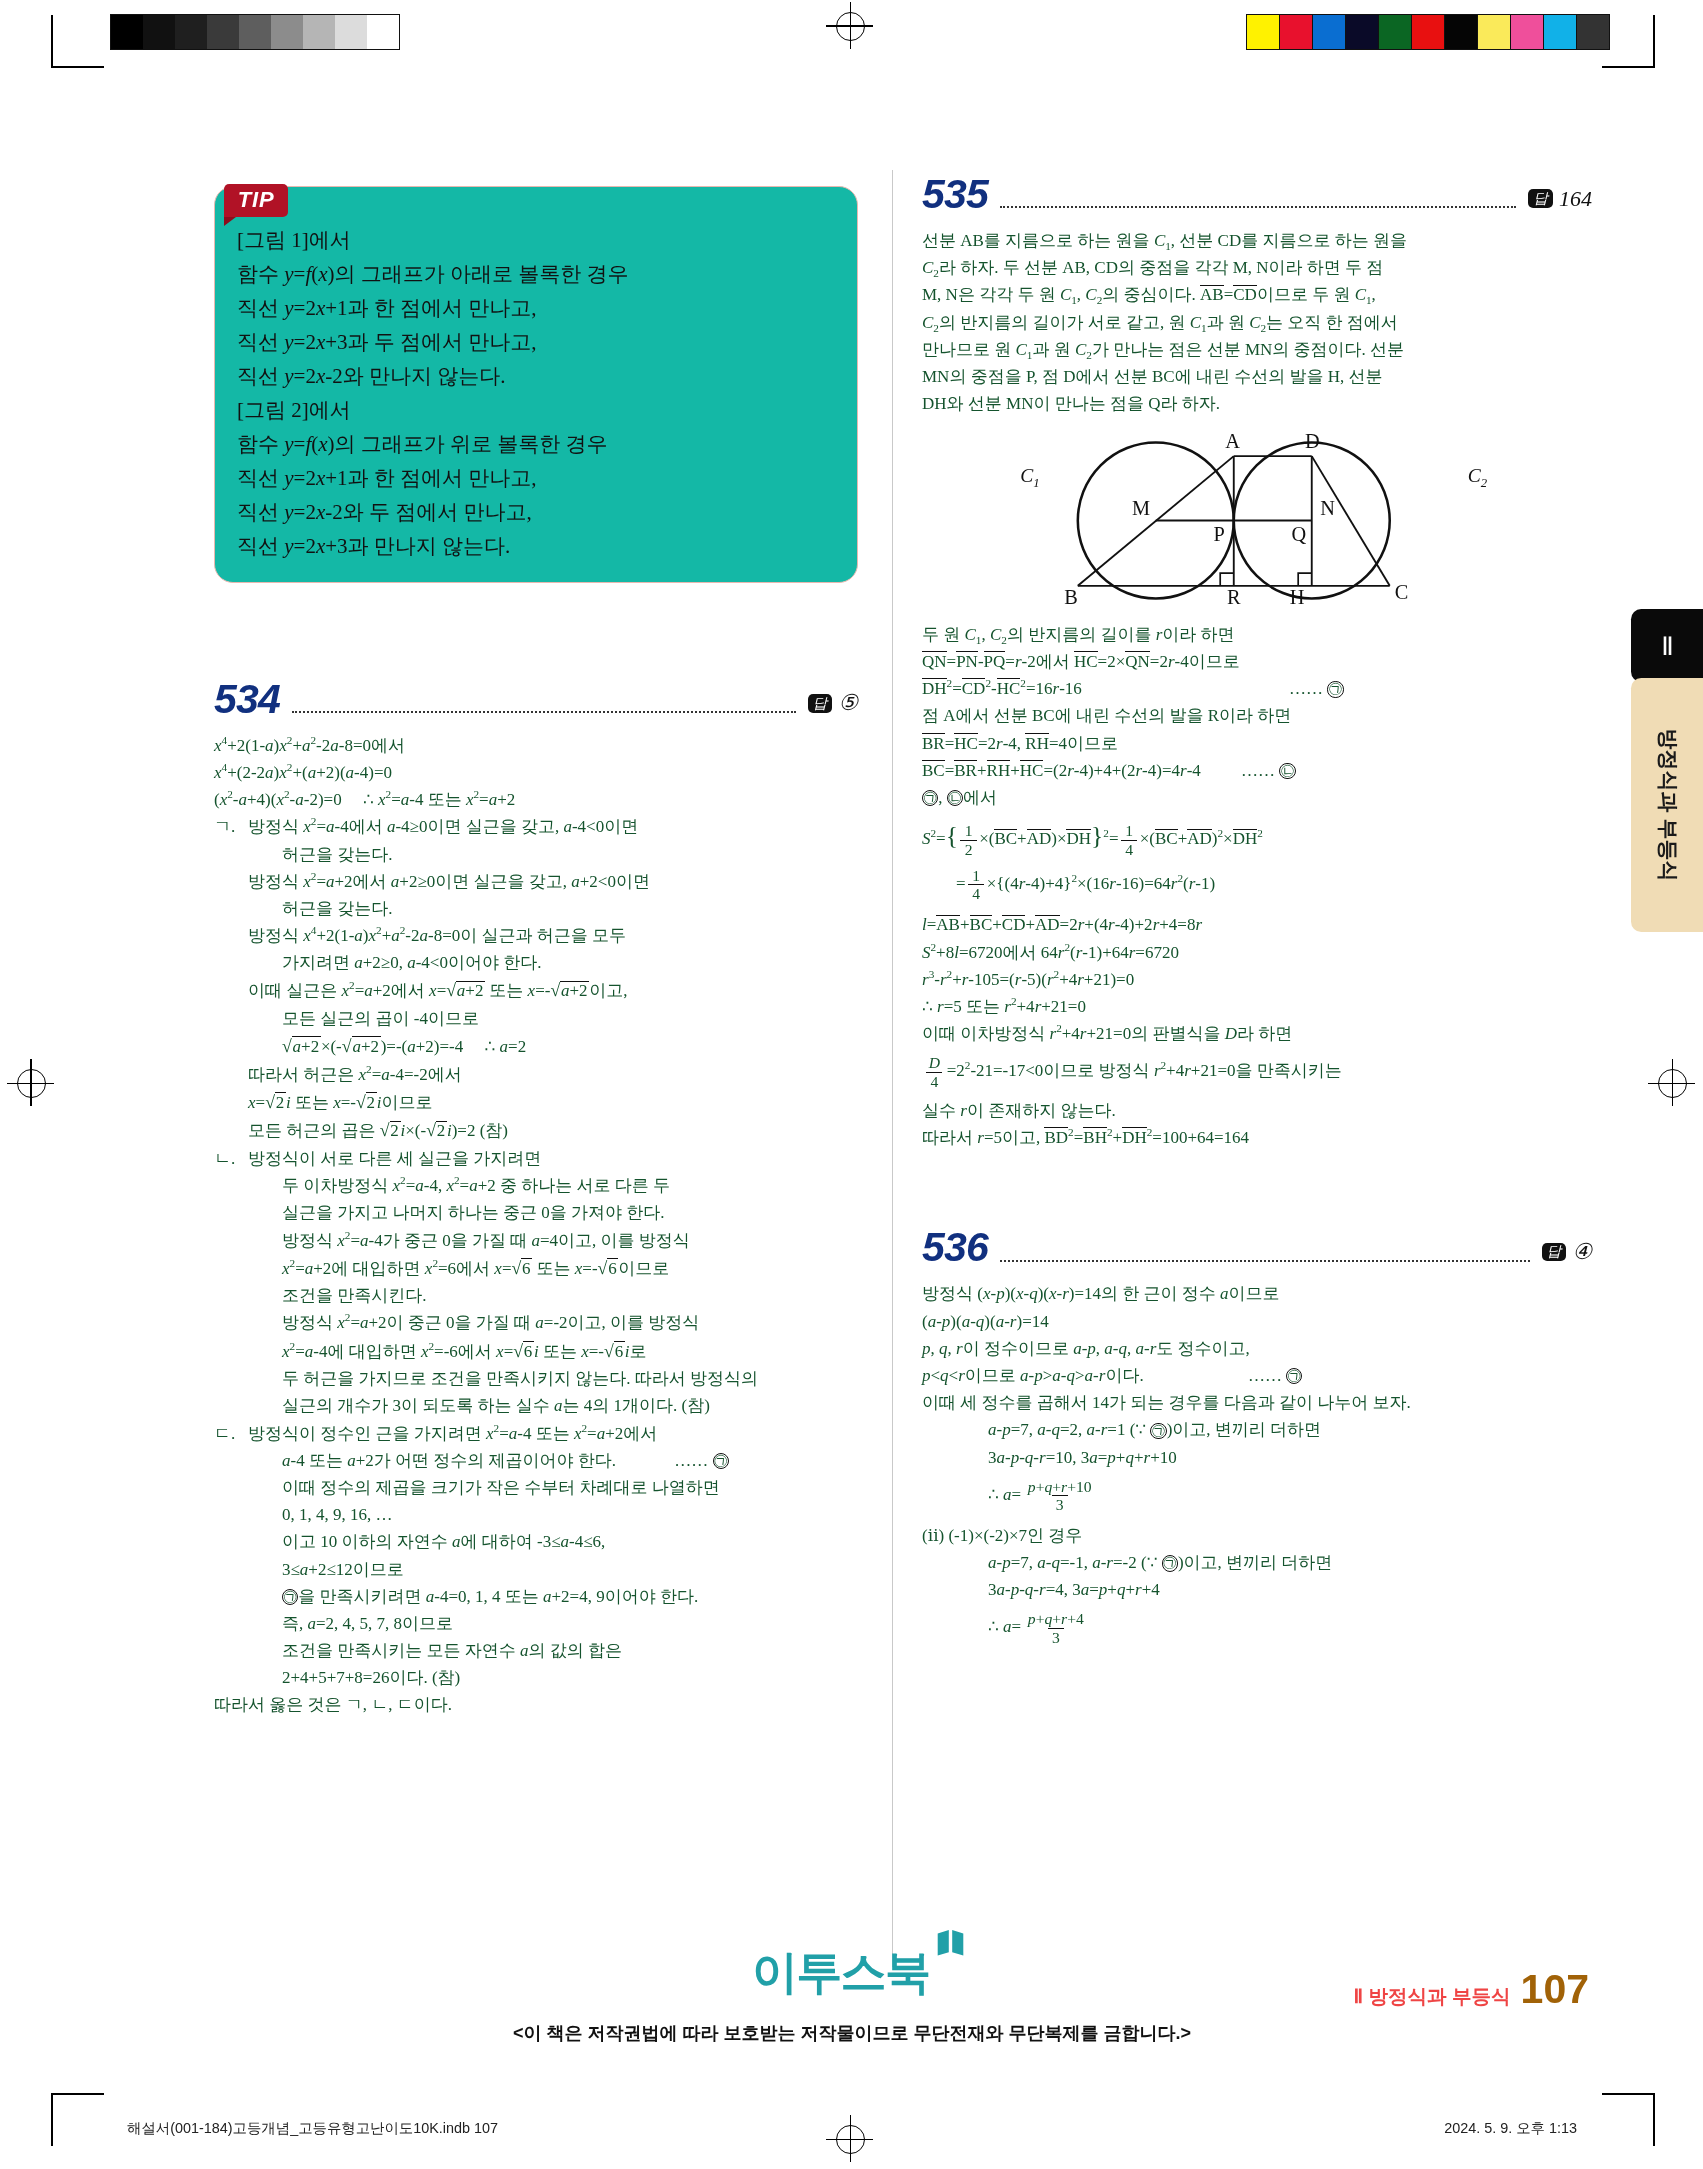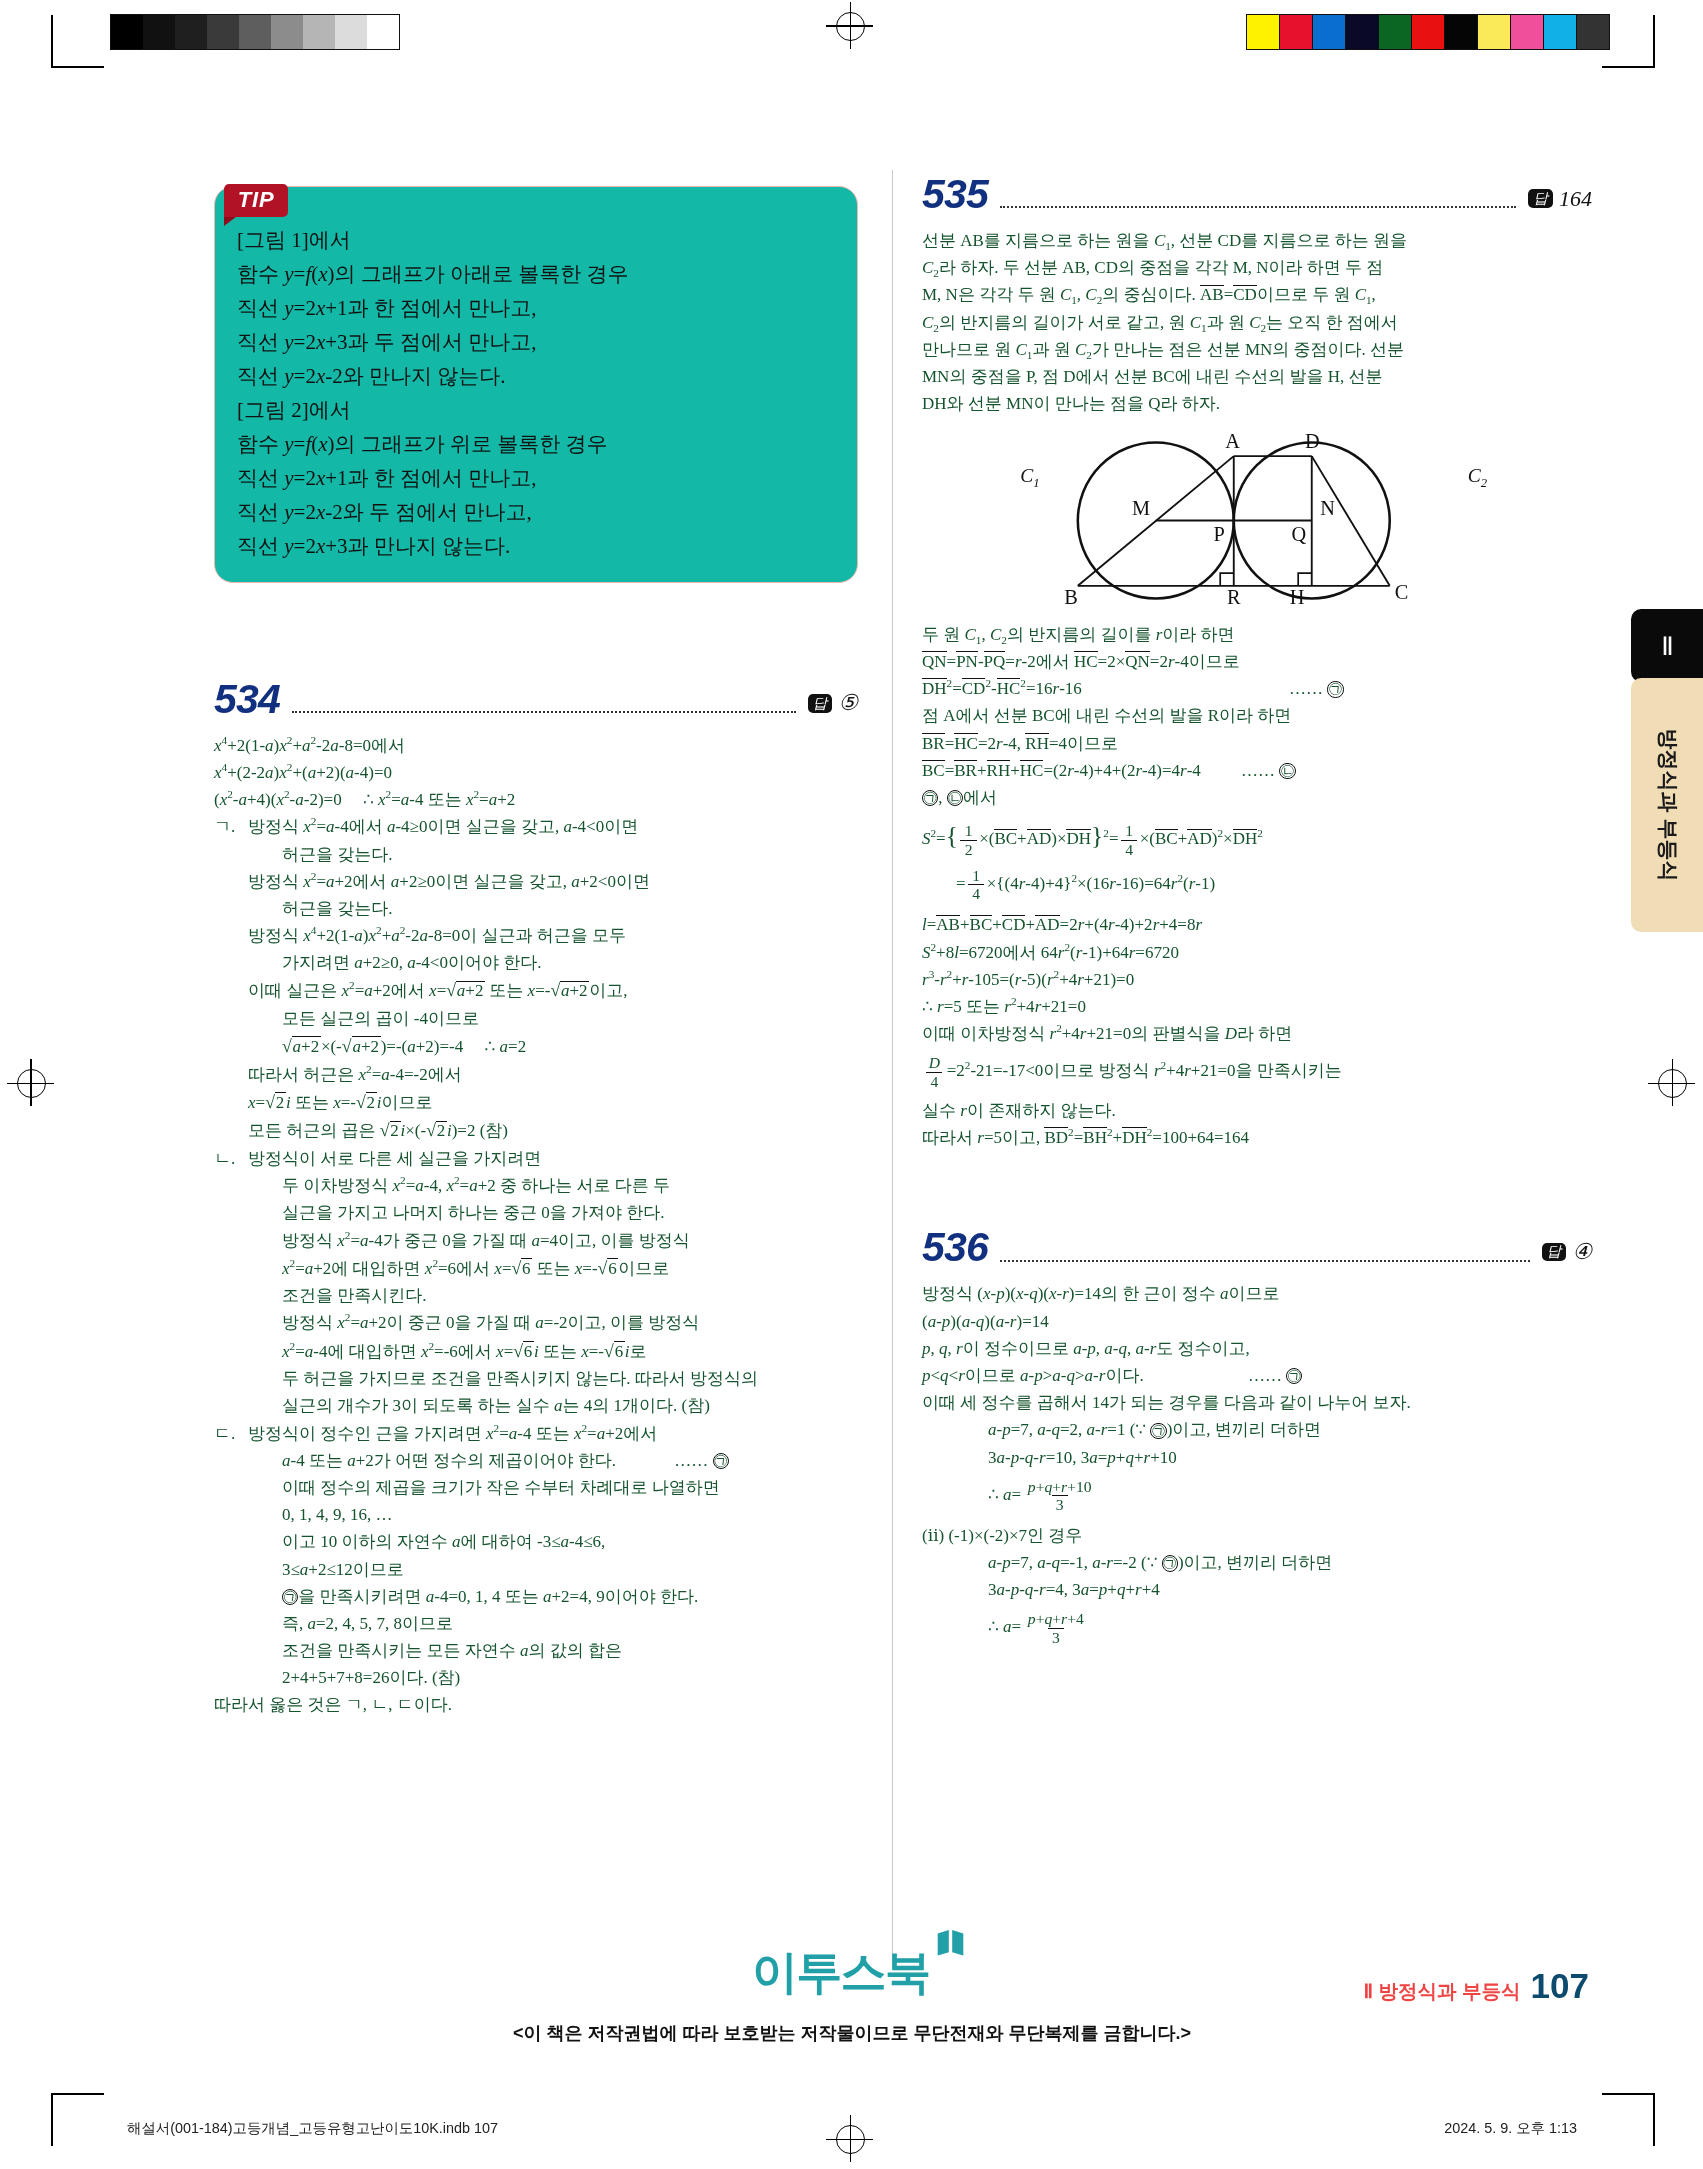--- a/index.html
+++ b/index.html
@@ -285,22 +285,22 @@
   }
   .pagenum .chap {
     font-family: "Liberation Sans", sans-serif;
     font-weight: bold;
     font-size: 19.5px;
     color: #ef4444;
   }
   .pagenum .num {
     font-family: "Liberation Sans", sans-serif;
     font-weight: bold;
-    font-size: 35px;
-    color: #0c4a6e;
+    font-size: 41px;
+    color: #a16207;
   }
   .slug-left {
     position: absolute;
     left: 127px;
     top: 2119px;
     font-family: "Liberation Sans", sans-serif;
     font-size: 14.4px;
     color: #222;
     white-space: nowrap;
   }

